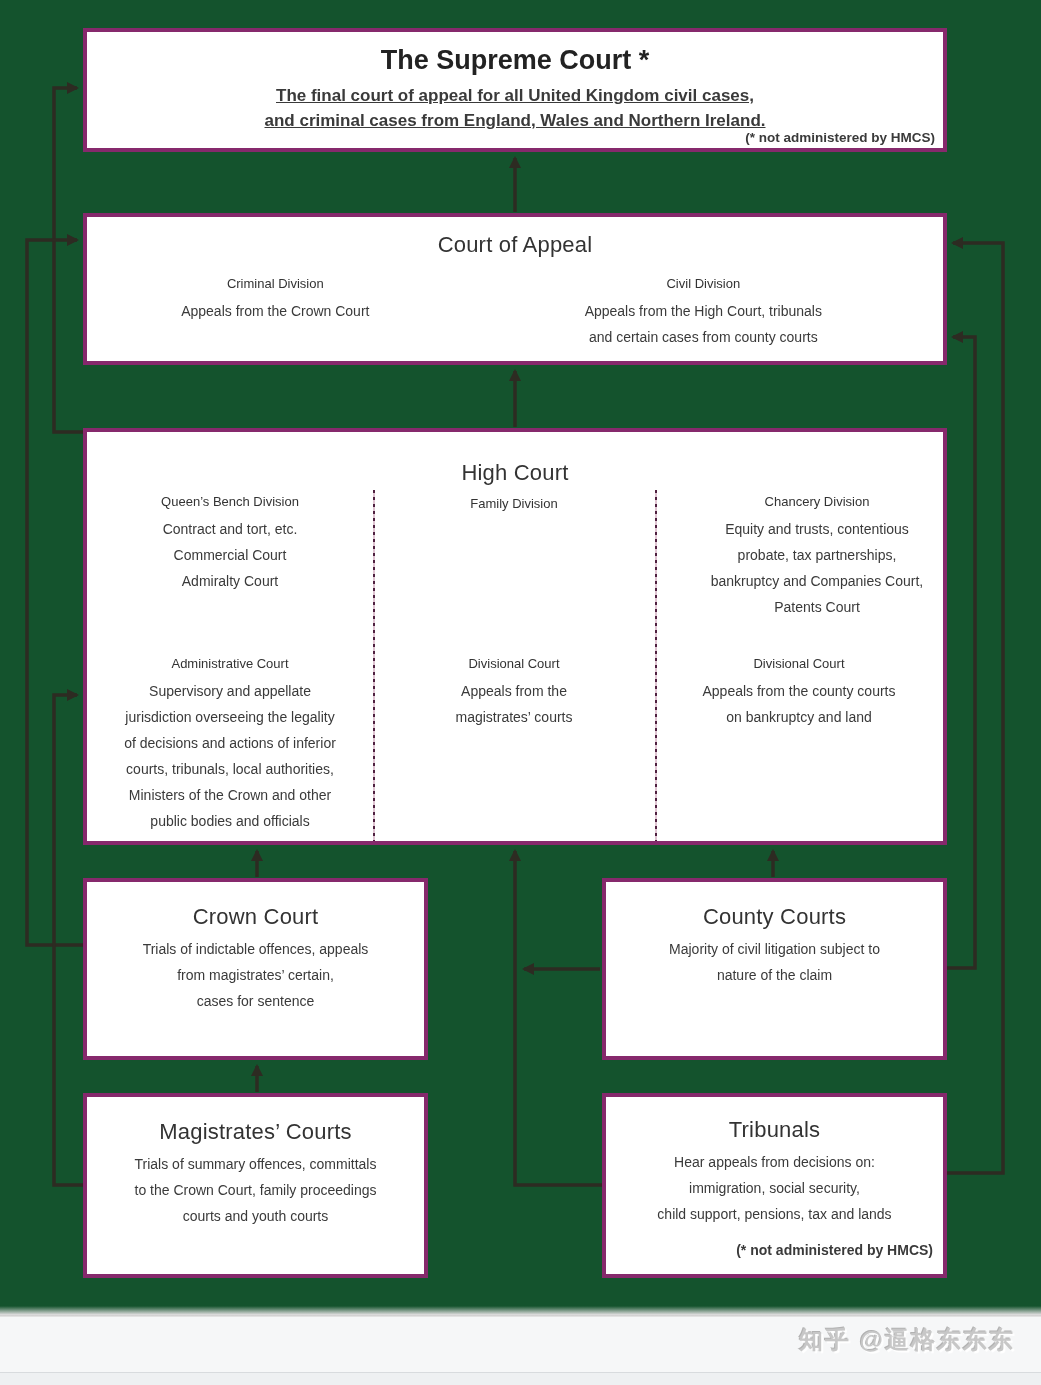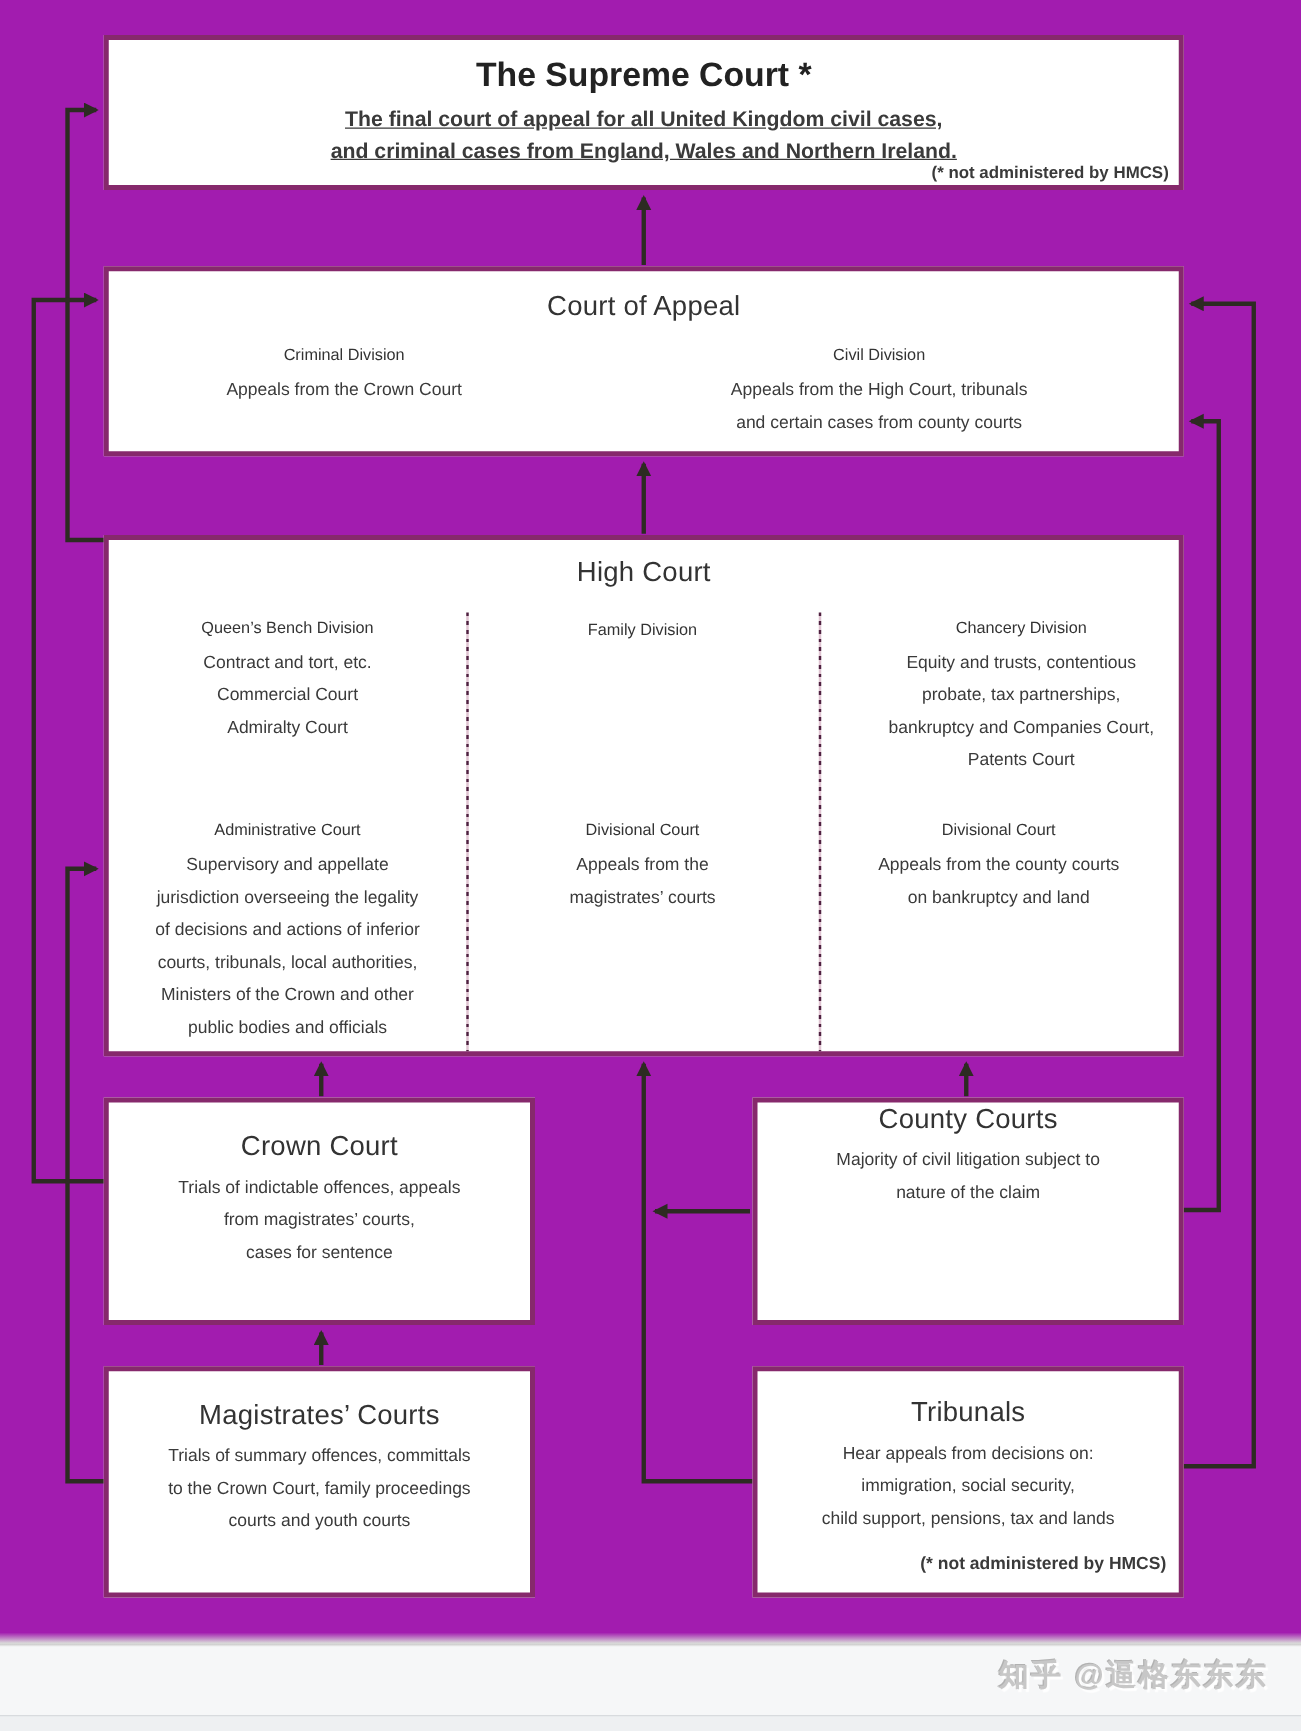--- a/index.html
+++ b/index.html
@@ -3,21 +3,21 @@
 <meta charset="utf-8">
 <style>
   :root{
     --purple:#86296c;
     --line:#2d2b22;
     --ink:#3a3a3a;
   }
   html,body{margin:0;padding:0;background:#ffffff;}
   #stage{
     position:relative;width:1041px;height:1385px;margin:0 auto;
-    background:#a21caf;overflow:hidden;
+    background:#14532d;overflow:hidden;
     font-family:"Liberation Sans", sans-serif;color:var(--ink);
   }
   .cbox{
     position:absolute;box-sizing:border-box;background:#ffffff;
     border:4px solid var(--purple);
   }
   .center{text-align:center;}
   .box-title{font-size:22px;letter-spacing:.2px;color:#333;}
   .big-title{font-size:27px;font-weight:bold;color:#222;}
   .sub{font-size:17px;line-height:25px;font-weight:bold;text-decoration:underline;}
@@ -90,21 +90,21 @@
       </div>
       <div class="center" style="flex:1;">
         <div class="heading">Civil Division</div>
         <div class="body-line">Appeals from the High Court, tribunals</div>
         <div class="body-line">and certain cases from county courts</div>
       </div>
     </div>
   </div>
 
   <div class="cbox" style="left:83px;top:428px;width:864px;height:417px;">
-    <div class="center box-title" style="margin-top:13px;">High Court</div>
+    <div class="center box-title" style="margin-top:28px;">High Court</div>
 
     <div class="divider" style="left:286px;top:58px;height:351px;"></div>
     <div class="divider" style="left:568px;top:58px;height:351px;"></div>
 
     <div class="col-abs center" style="left:0;top:62px;width:286px;">
       <div class="heading">Queen’s Bench Division</div>
       <div class="body-line">Contract and tort, etc.</div>
       <div class="body-line">Commercial Court</div>
       <div class="body-line">Admiralty Court</div>
     </div>
@@ -138,27 +138,27 @@
       <div class="heading">Divisional Court</div>
       <div class="body-line">Appeals from the county courts</div>
       <div class="body-line">on bankruptcy and land</div>
     </div>
   </div>
 
   <div class="cbox" style="left:83px;top:878px;width:345px;height:182px;">
     <div class="center box-title" style="margin-top:22px;">Crown Court</div>
     <div class="center" style="margin-top:6px;">
       <div class="body-line">Trials of indictable offences, appeals</div>
-      <div class="body-line">from magistrates’ courts,</div>
+      <div class="body-line">from magistrates’ certain,</div>
       <div class="body-line">cases for sentence</div>
     </div>
   </div>
 
   <div class="cbox" style="left:602px;top:878px;width:345px;height:182px;">
-    <div class="center box-title" style="">County Courts</div>
+    <div class="center box-title" style="margin-top:22px;">County Courts</div>
     <div class="center" style="margin-top:6px;">
       <div class="body-line">Majority of civil litigation subject to</div>
       <div class="body-line">nature of the claim</div>
     </div>
   </div>
 
   <div class="cbox" style="left:83px;top:1093px;width:345px;height:185px;">
     <div class="center box-title" style="margin-top:22px;">Magistrates’ Courts</div>
     <div class="center" style="margin-top:6px;">
       <div class="body-line">Trials of summary offences, committals</div>

